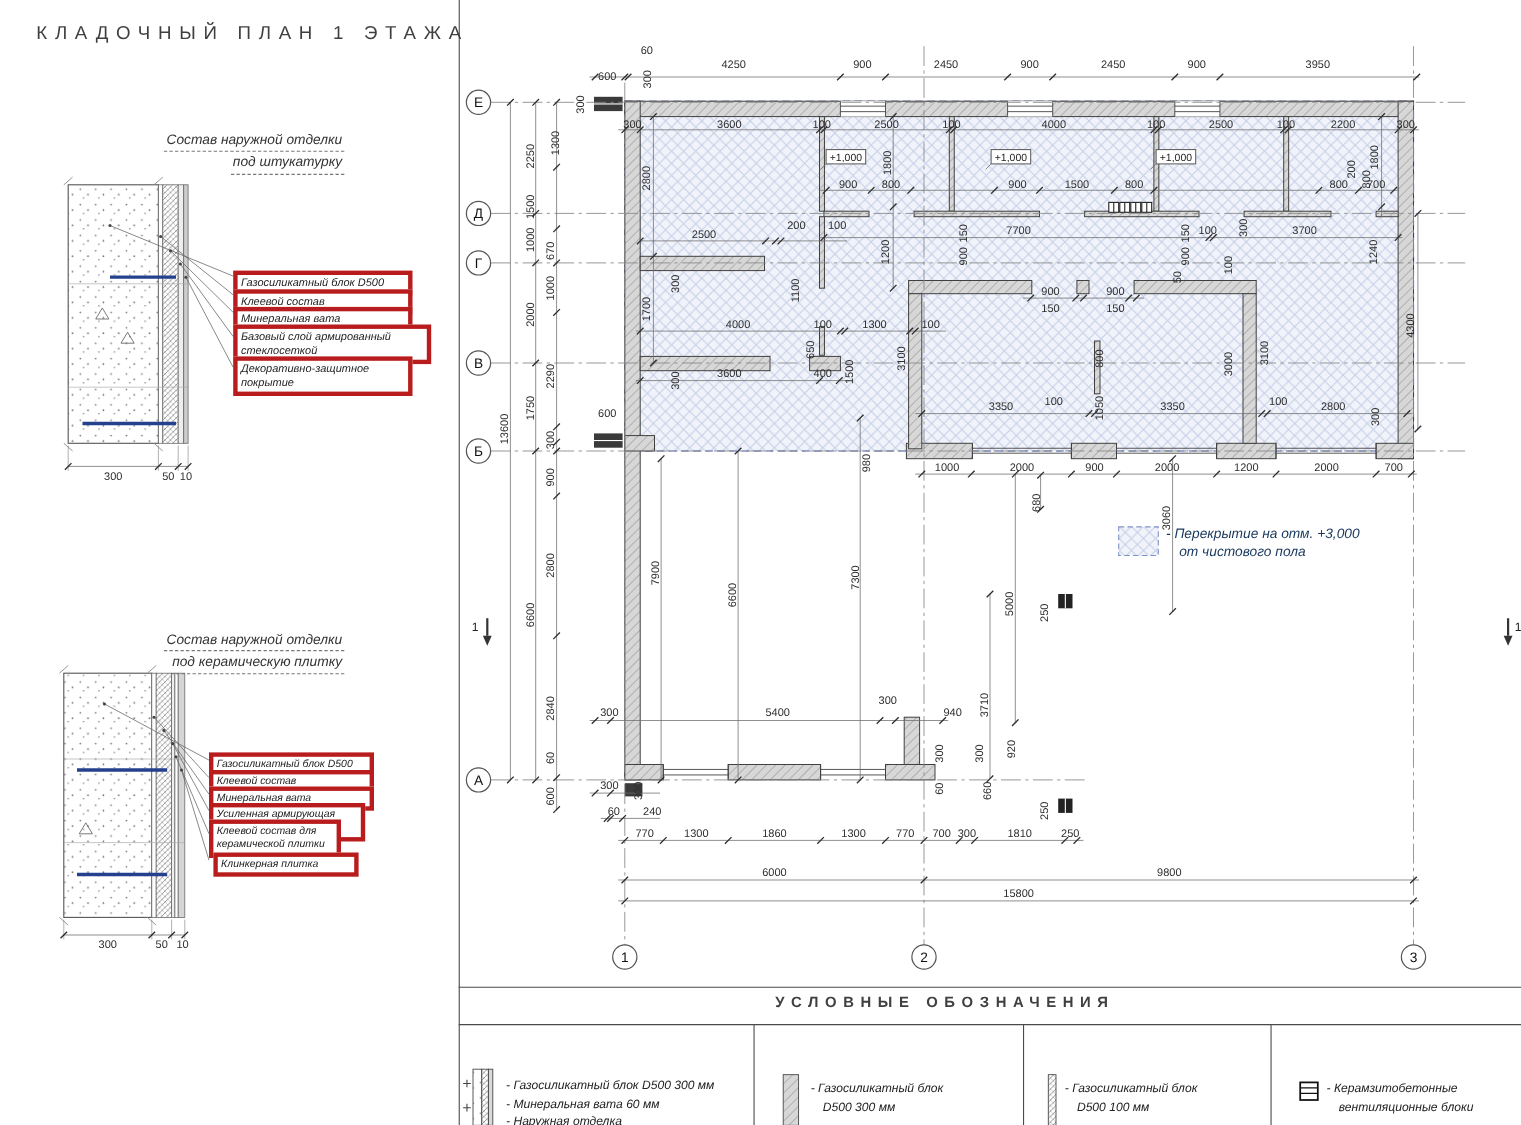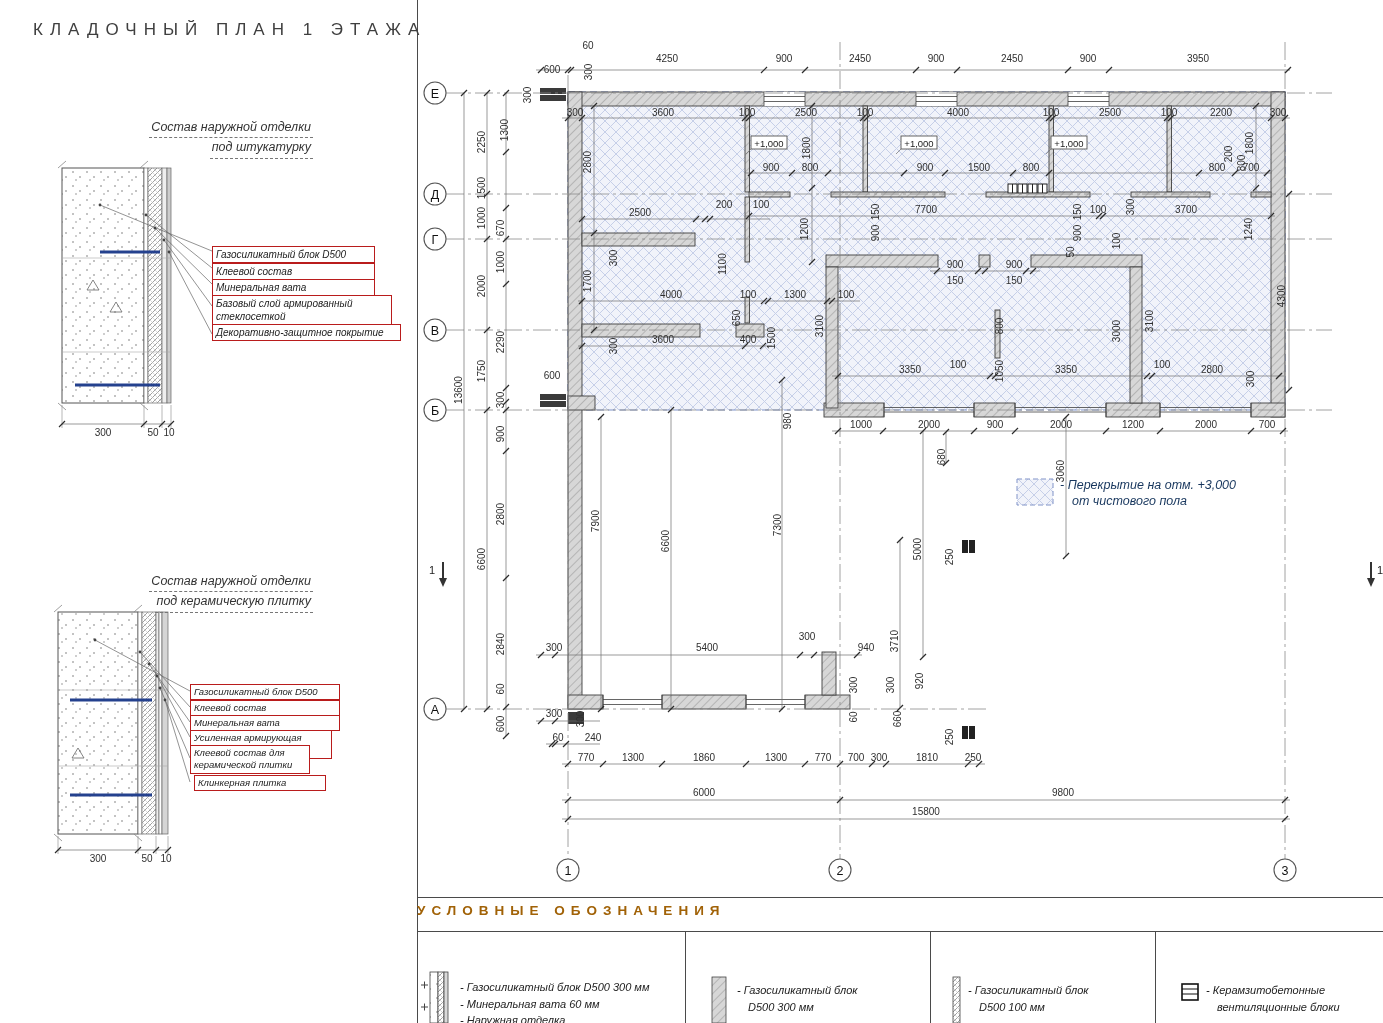--- a/index.html
+++ b/index.html
@@ -18,25 +18,25 @@
   .axl{stroke:#8a8a8a;stroke-width:.8;stroke-dasharray:18 4 3 4}
   .axc{fill:#fff;stroke:#555;stroke-width:1.1}
   .lvlbox{fill:#fff;stroke:#555;stroke-width:.9}
   .secl{stroke:#333;stroke-width:2}
   
   #page-title{position:absolute;left:33px;top:20px;font-size:17px;font-weight:400;
     letter-spacing:7px;color:#3f3f3f;white-space:nowrap}
   .detail-title{position:absolute;text-align:right;font-size:12.5px;font-style:italic;
     color:#333;line-height:1.55}
   .detail-title span{display:inline-block;border-bottom:1px dashed #777;padding:0 2px}
-  .layer-label{position:absolute;border:1px solid #b91c1c;background:#fff;font-size:10px;
+  .layer-label{position:absolute;border:4px solid #b91c1c;background:#fff;font-size:10px;
     font-style:italic;padding:1px 3px;color:#222;line-height:1.3}
   .layer-label.small{font-size:9.5px}
-  #legend-title{position:absolute;left:417px;top:903px;width:884px;text-align:left;
-    font-size:13.5px;letter-spacing:6px;color:#a16207;font-weight:600}
+  #legend-title{position:absolute;left:417px;top:903px;width:884px;text-align:center;
+    font-size:13.5px;letter-spacing:6px;color:#404040;font-weight:600}
   .legend-text{position:absolute;font-size:11px;font-style:italic;color:#222;line-height:1.5}
   .legend-text .cont{padding-left:11px}
 </style>
 </head>
 <body>
 
 <svg id="sheet-svg" width="1383" height="1023" viewBox="0 0 1383 1023">
   <defs>
     <pattern id="wallH" width="6" height="6" patternUnits="userSpaceOnUse" patternTransform="rotate(45)">
       <rect width="6" height="6" fill="#d7d7d7"></rect>
@@ -565,21 +565,21 @@
 <div id="page-title">КЛАДОЧНЫЙ ПЛАН 1 ЭТАЖА</div>
 
 <div class="detail-title" style="left:63px;top:118px;width:250px">
   <span>Состав наружной отделки</span><br>
   <span>под штукатурку</span>
 </div>
 <div class="layer-label" style="left:212px;top:246px;width:163px">Газосиликатный блок D500</div>
 <div class="layer-label" style="left:212px;top:263px;width:163px">Клеевой состав</div>
 <div class="layer-label" style="left:212px;top:279px;width:163px">Минеральная вата</div>
 <div class="layer-label" style="left:212px;top:295px;width:180px">Базовый слой армированный стеклосеткой</div>
-<div class="layer-label" style="left:212px;top:324px;width:189px">Декоративно-защитное покрытие</div>
+<div class="layer-label" style="left:212px;top:324px;width:163px">Декоративно-защитное покрытие</div>
 
 <div class="detail-title" style="left:58px;top:572px;width:255px">
   <span>Состав наружной отделки</span><br>
   <span>под керамическую плитку</span>
 </div>
 <div class="layer-label small" style="left:190px;top:684px;width:150px">Газосиликатный блок D500</div>
 <div class="layer-label small" style="left:190px;top:700px;width:150px">Клеевой состав</div>
 <div class="layer-label small" style="left:190px;top:715px;width:150px">Минеральная вата</div>
 <div class="layer-label small" style="left:190px;top:730px;width:142px">Усиленная армирующая сетка</div>
 <div class="layer-label small" style="left:190px;top:745px;width:120px">Клеевой состав для керамической плитки</div>

